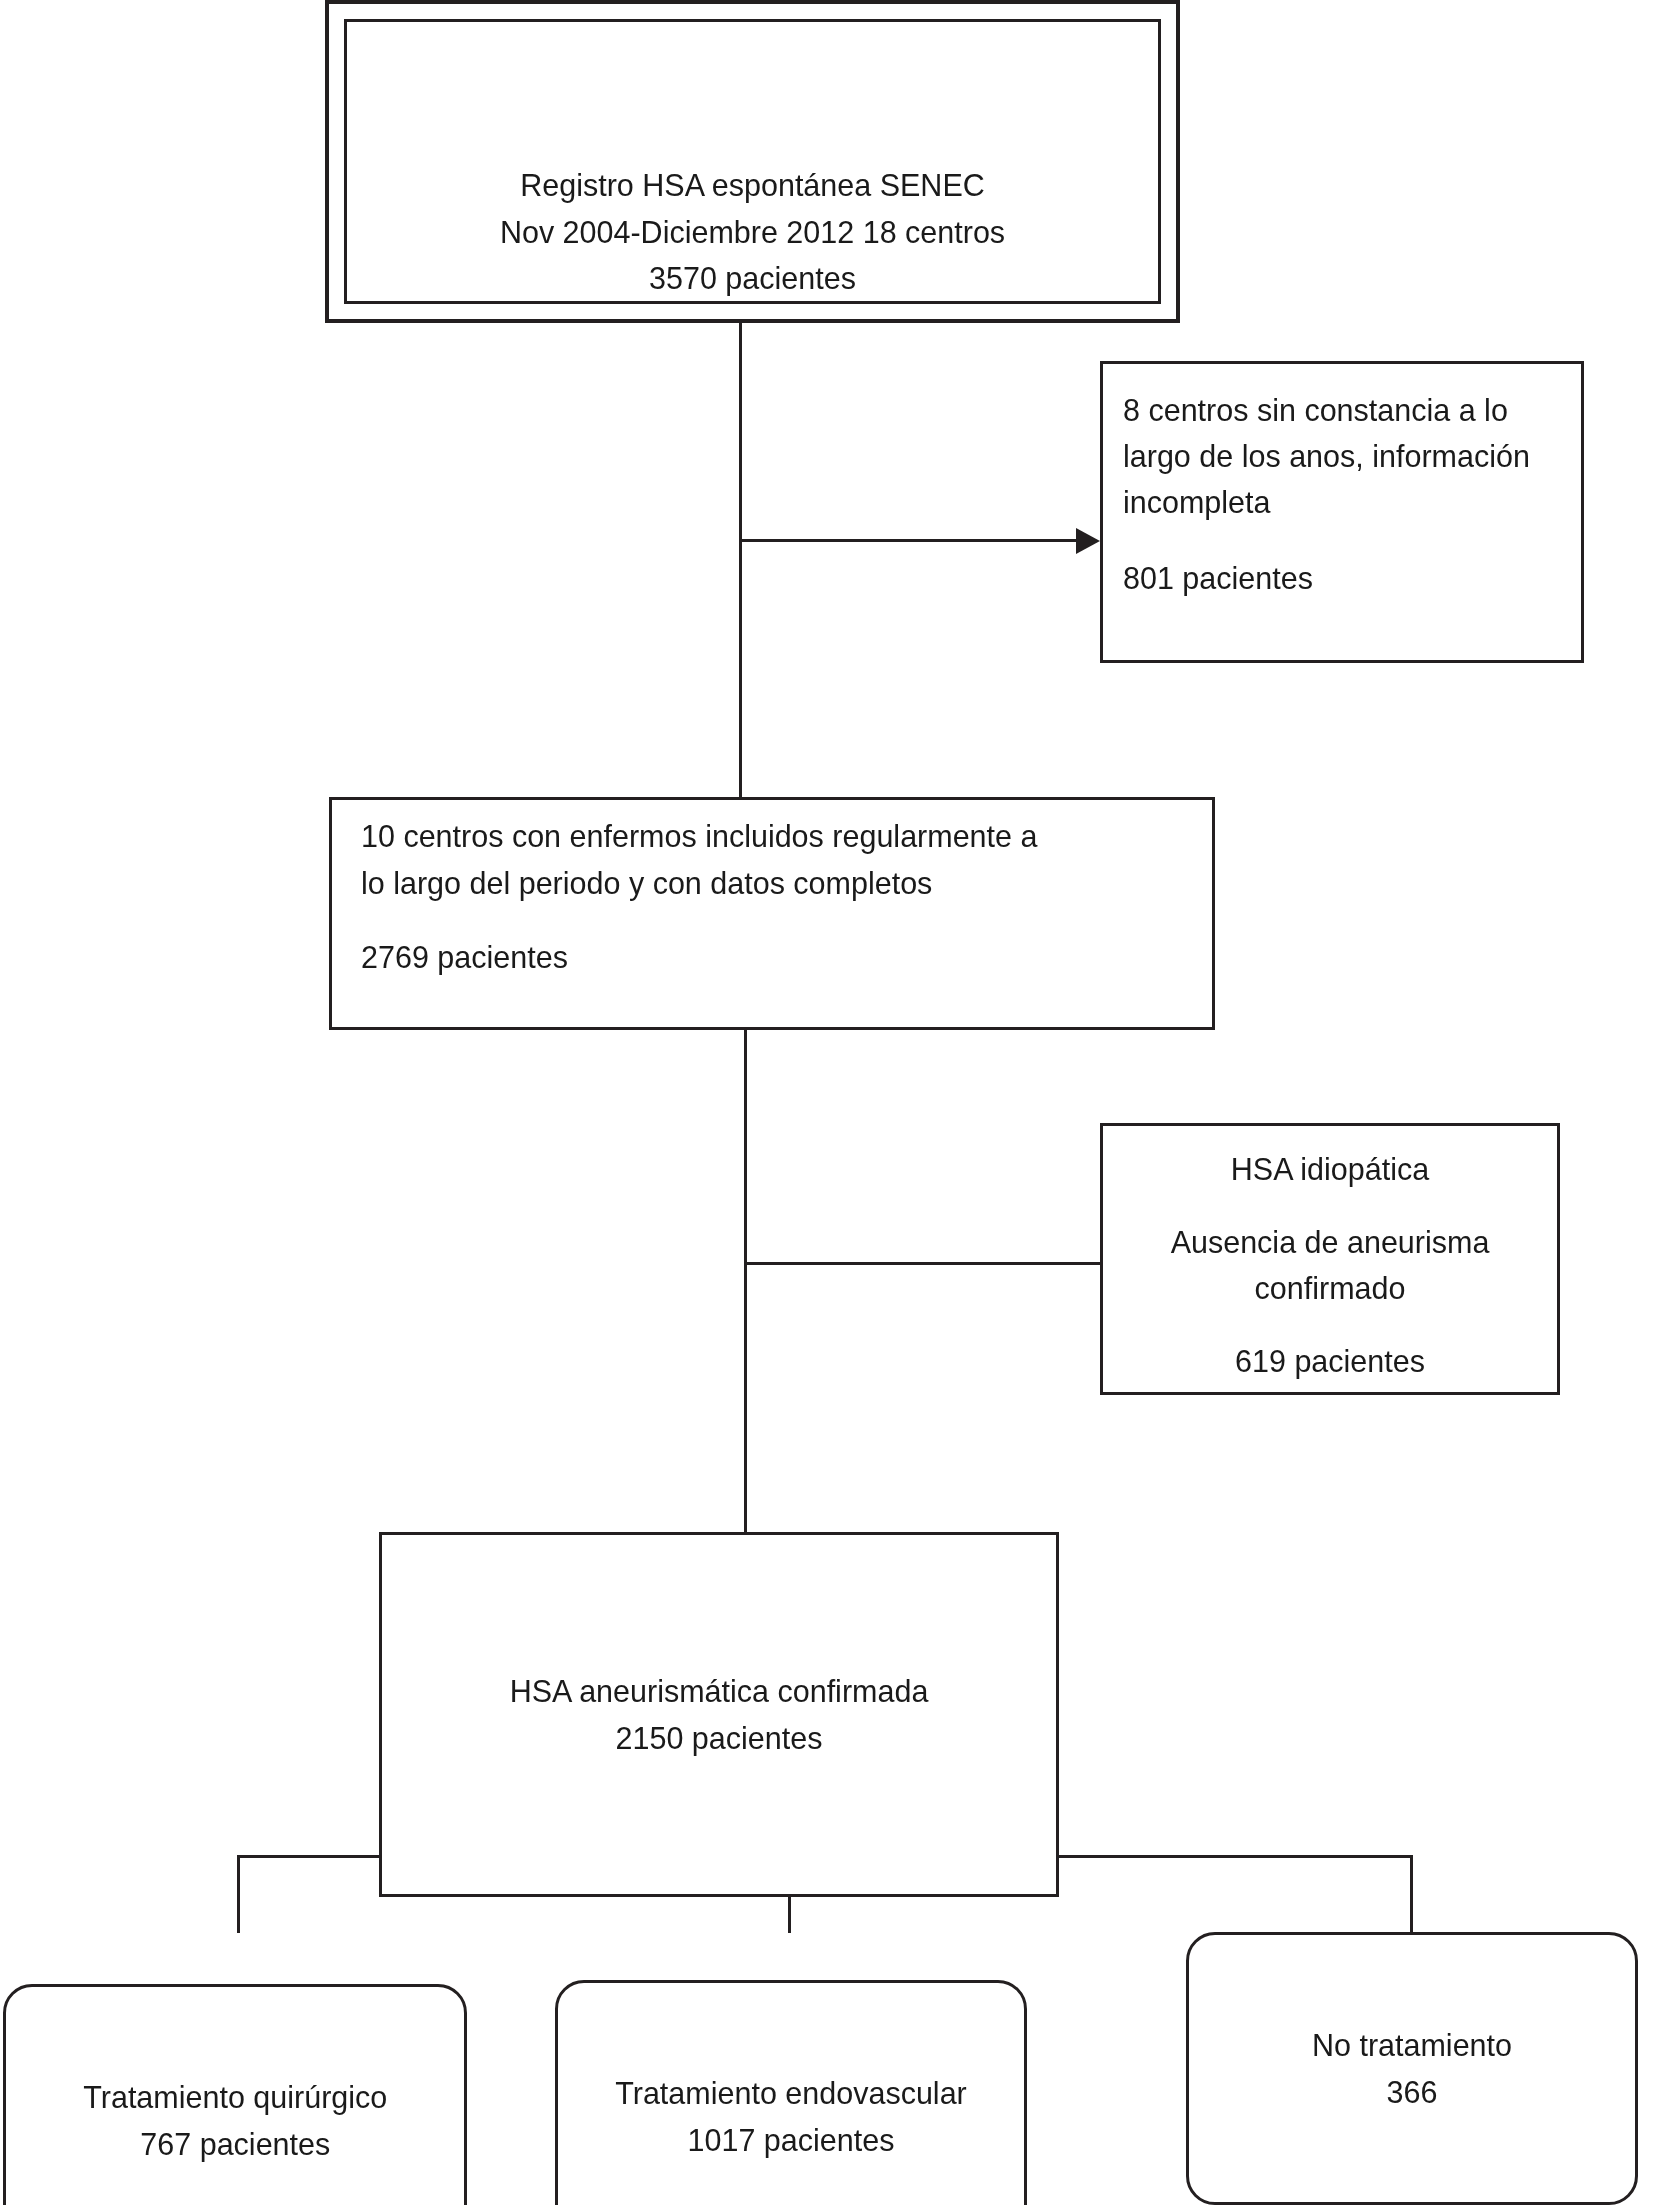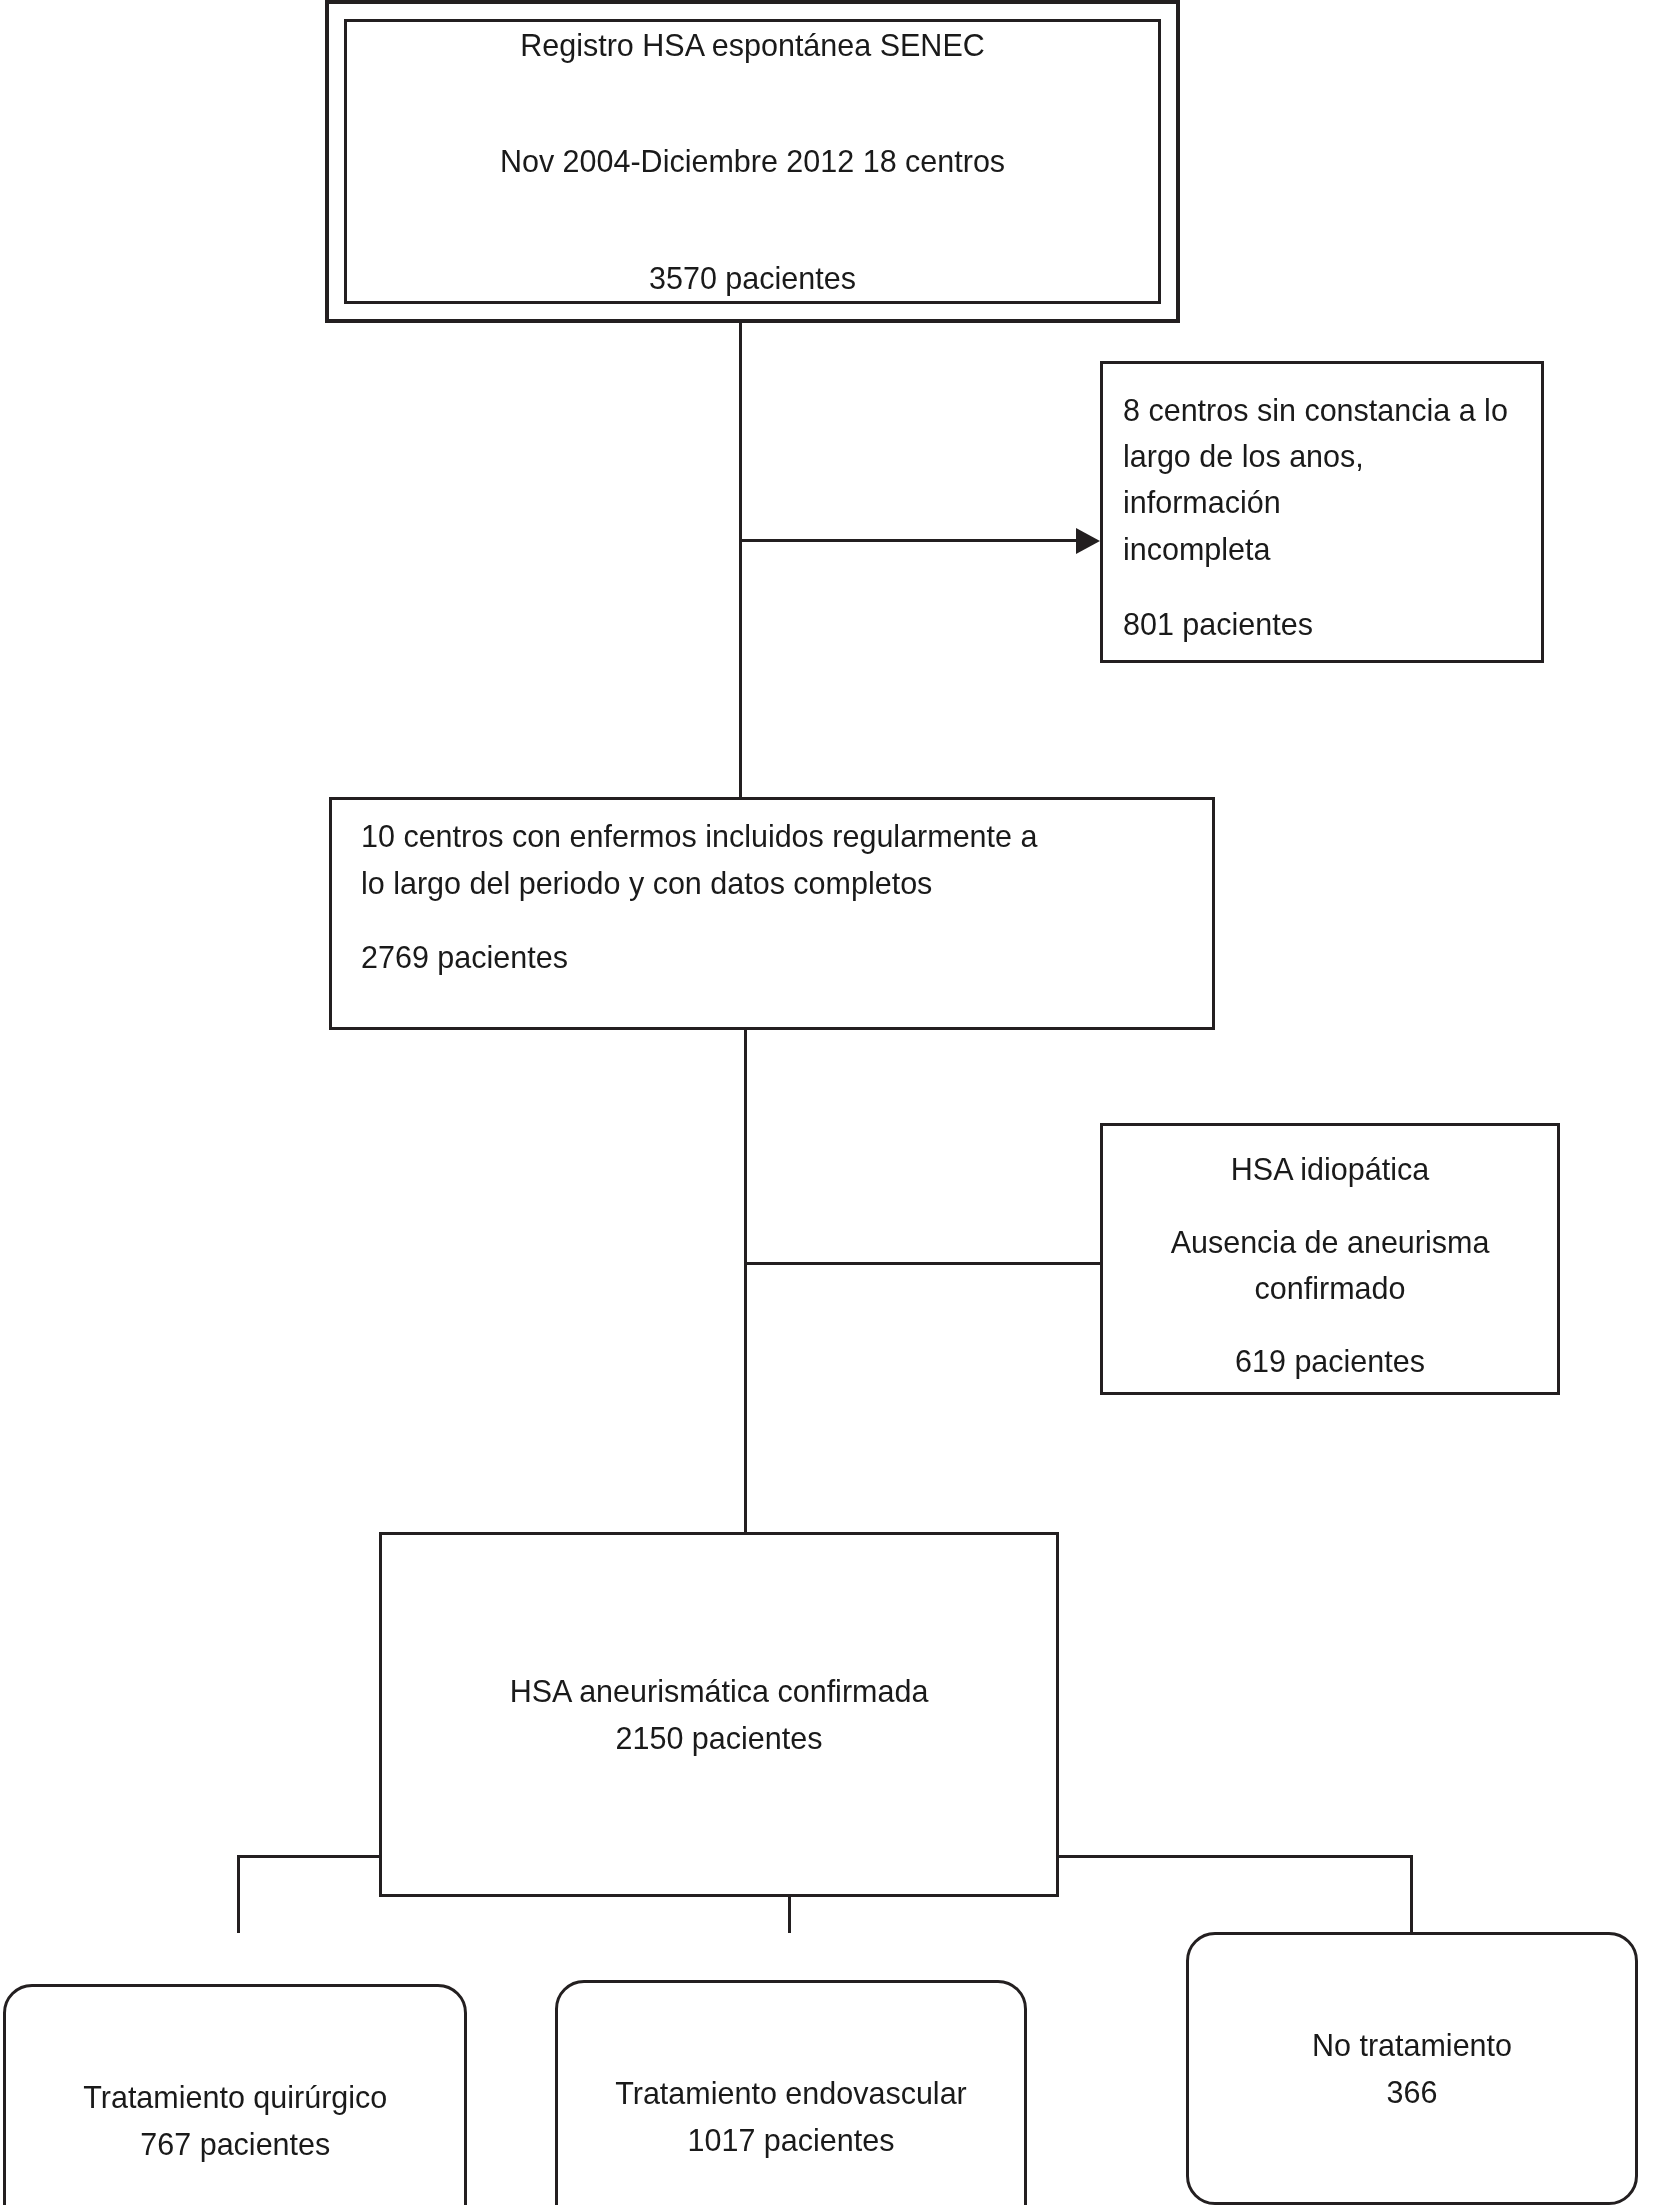--- a/index.html
+++ b/index.html
@@ -48,21 +48,21 @@
   #node-root-inner {
     position: absolute;
     left: 14.6px;
     top: 14.6px;
     right: 14.6px;
     bottom: 14.6px;
     border: 3.3px solid #231f20;
     background: #ffffff;
     display: flex;
     flex-direction: column;
-    justify-content: space-between;
+    justify-content: flex-end;
     align-items: center;
   }
   #node-root-inner .line {
     text-align: center;
   }
 
   
   #node-ten-centers {
     left: 329px;
     top: 797px;
@@ -73,21 +73,21 @@
     padding-top: 13.2px;
   }
   #node-ten-centers .line.l1,
   #node-ten-centers .line.l2 { text-align: left; }
   #node-ten-centers .line.l3 { text-align: left; margin-top: 28px; }
 
   
   #node-excluded-centers {
     left: 1100px;
     top: 361px;
-    width: 444px;
+    width: 484px;
     height: 302px;
     padding: 0 20px;
     justify-content: flex-start;
     padding-top: 22.5px;
   }
   #node-excluded-centers .line { text-align: left; }
   #node-excluded-centers .line.count { margin-top: 29px; }
 
   
   #node-idiopathic {

